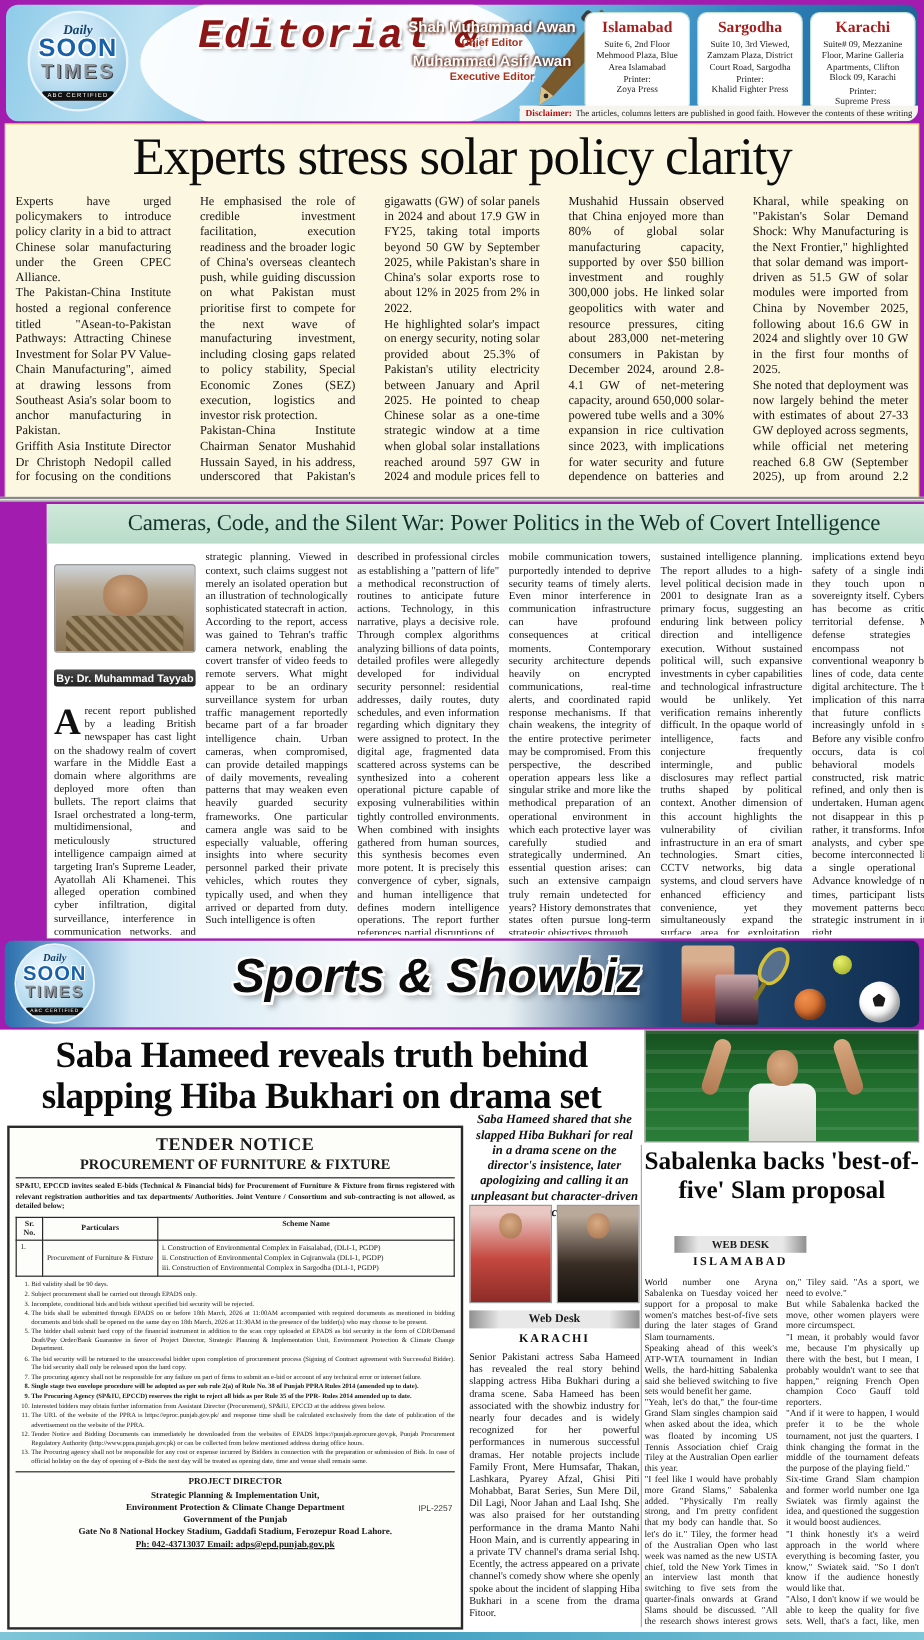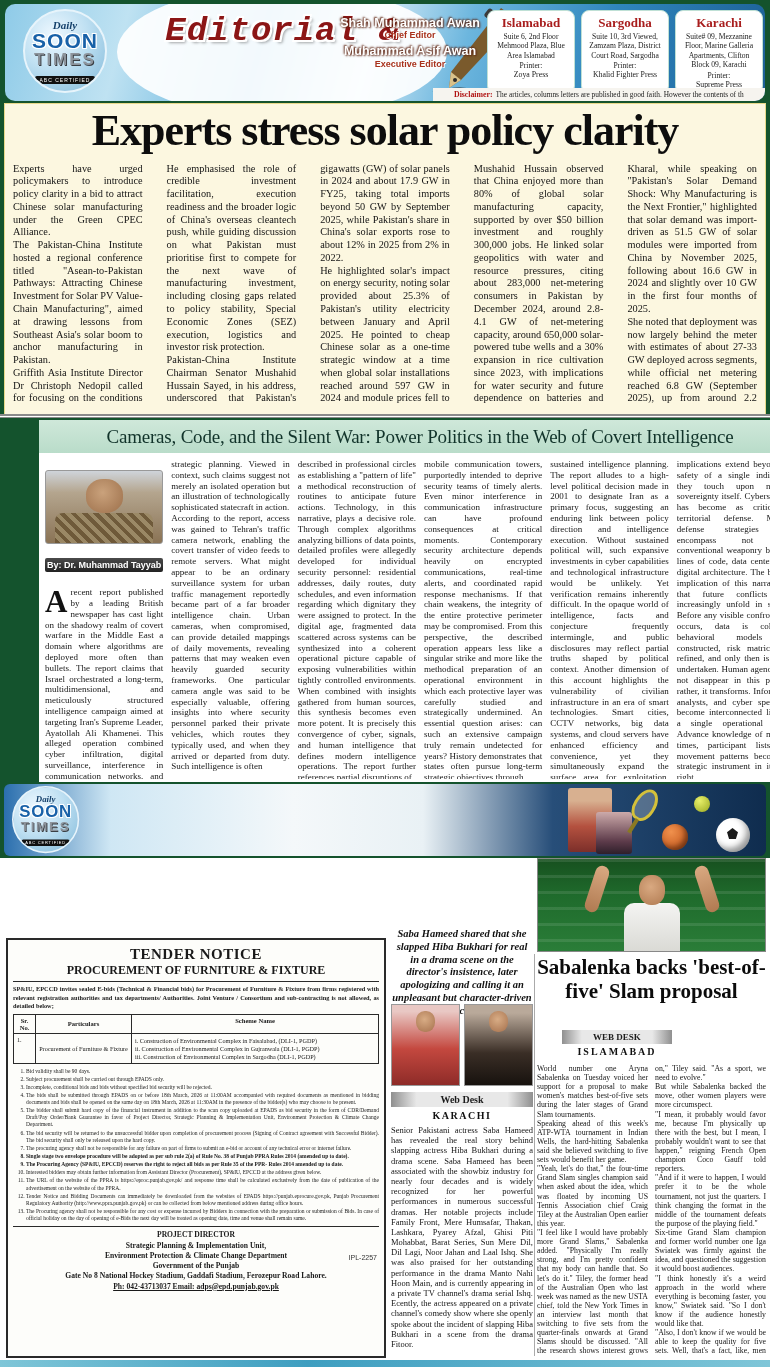--- a/index.html
+++ b/index.html
@@ -1,18 +1,18 @@
 <!DOCTYPE html>
 <html><head>
 <meta charset="utf-8">
 <style>
   * { margin:0; padding:0; box-sizing:border-box; }
   html,body { background:#ffffff; }
   body { font-family:"Liberation Serif", serif; color:#1a1a1a; }
-  .page { position:relative; width:770px; height:1367px; overflow:hidden; background:#14532d; margin:0 auto; }
+  .page { position:relative; width:770px; height:1367px; overflow:hidden; background:#a21caf; margin:0 auto; }
 
   
   .header { position:absolute; top:4px; left:5px; width:760px; height:97px;
     background:linear-gradient(105deg,#8fcbe8 0%,#bfe2f2 16%,#5fb1dc 34%,#cfe9f6 48%,#6cb6de 60%,#2f86bd 78%,#1c5f96 100%);
     border-radius:10px; overflow:hidden; }
   .hdr-blob { position:absolute; left:112px; top:-18px; width:330px; height:132px; background:rgba(255,255,255,.92);
     border-radius:50%; }
   .eo-title { position:absolute; left:128px; top:8px; width:300px; text-align:center;
     font-family:Liberation Mono, monospace; font-weight:bold; font-style:italic; color:#8c1616; }
   .eo-line1 { font-size:34px; letter-spacing:1px; text-shadow:2px 2px 0 #fff,-2px -2px 0 #fff,2px -2px 0 #fff,-2px 2px 0 #fff,3px 3px 3px rgba(0,0,0,.35); }
@@ -29,28 +29,28 @@
   .pen-wrap { position:absolute; left:408px; top:2px; width:112px; height:92px; }
   .editors { position:absolute; left:330px; top:12px; width:150px; text-align:center; font-family:"Liberation Sans",sans-serif; }
   .ed-name { font-size:12.5px; font-weight:bold; color:#ffffff; text-shadow:1px 1px 2px #5c2310,-1px -1px 2px #5c2310; line-height:1.15;}
   .ed-role { font-size:9px; font-weight:bold; color:#a8321d; text-shadow:1px 1px 0 #fff; margin-bottom:4px; }
   .offices { position:absolute; left:482px; top:6px; width:276px; display:flex; gap:6px; }
   .office { flex:1; background:#ffffff; border:1px solid #bfe0d5; border-radius:8px; padding:4px 3px; text-align:center; }
   .office-city { font-family:"Liberation Serif",serif; font-weight:bold; font-size:13px; color:#a81d1d; margin-bottom:1px; }
   .office-addr { font-size:7.6px; line-height:1.25; color:#222; }
   .office-prl { font-size:7.6px; color:#222; margin-top:1px; }
   .office-pr { font-size:7.8px; color:#222; }
-  .disclaimer { position:absolute; left:428px; right:0; bottom:0; height:13px; background:#f6f4ef; display:flex; align-items:center; padding:0 21px; }
+  .disclaimer { position:absolute; left:428px; right:0; bottom:0; height:13px; background:#f6f4ef; display:flex; align-items:center; padding:0 5px; }
   .disc-label { color:#b01212; font-weight:bold; font-size:7.8px; margin-right:3px; white-space:nowrap; }
   .disc-text { font-size:7.4px; color:#222; white-space:nowrap; overflow:hidden; }
 
   
   .solar { position:absolute; top:103px; left:4px; width:762px; height:313px; background:#fcf7e0;
     border:1px solid #e8d98a; padding:2px 8px; }
-  .solar-headline { text-align:center; font-size:44px; letter-spacing:-1px; color:#0d0d0d; line-height:1.15; font-weight:700; }
+  .solar-headline { text-align:center; font-size:44px; letter-spacing:-1px; color:#0d0d0d; line-height:1.15; font-weight:400; }
   .solar-cols { display:flex; gap:24px; margin-top:6px; height:240px; overflow:hidden; }
   .solar-col { flex:1; font-size:10.3px; line-height:1.24; text-align:justify; white-space:pre-line; color:#141414; }
 
   .rule-double { position:absolute; top:414px; left:0; width:770px; height:4px; border-top:2px solid #8a8a8a; border-bottom:1px solid #8a8a8a; background:#fff; }
 
   
   .cameras { position:absolute; top:420px; left:4px; width:762px; height:362px; background:#ffffff;margin-left:35px; }
   .cam-band { background:linear-gradient(180deg,#cfe8da,#b9dcc9); text-align:center; font-size:19px; color:#11332a;
     padding:6px 2px 5px; font-weight:500; letter-spacing:-0.2px; }
   .cam-cols { display:flex; gap:8px; padding:6px 6px 0; height:326px; overflow:hidden; }
@@ -254,32 +254,34 @@
     </div>
   </section>
 
   <div class="sports">
     <div class="sports-logo masthead">
       <div class="mh-daily">Daily</div>
       <div class="mh-soon">SOON</div>
       <div class="mh-times">TIMES</div>
       <div class="mh-cert">ABC CERTIFIED</div>
     </div>
+    <div class="sports-title">Sports &amp; Showbiz</div>
     <div class="collage">
       <div class="c-photo1"></div>
       <div class="c-photo2"></div>
       <div class="racket"></div>
       <div class="ball-tennis"></div>
       <div class="ball-basket"></div>
       <div class="ball-foot"></div>
     </div>
   </div>
 
   <section class="bottom">
 
+    <h2 class="saba-headline">Saba Hameed reveals truth behind slapping Hiba Bukhari on drama set</h2>
 
     <div class="caption">Saba Hameed shared that she slapped Hiba Bukhari for real in a drama scene on the director's insistence, later apologizing and calling it an unpleasant but character-driven act.</div>
 
     <div class="saba-photos">
       <div class="sp1"></div>
       <div class="sp2"></div>
     </div>
 
     <div class="webdesk wd1">Web Desk</div>
     <div class="city city1">KARACHI</div>

